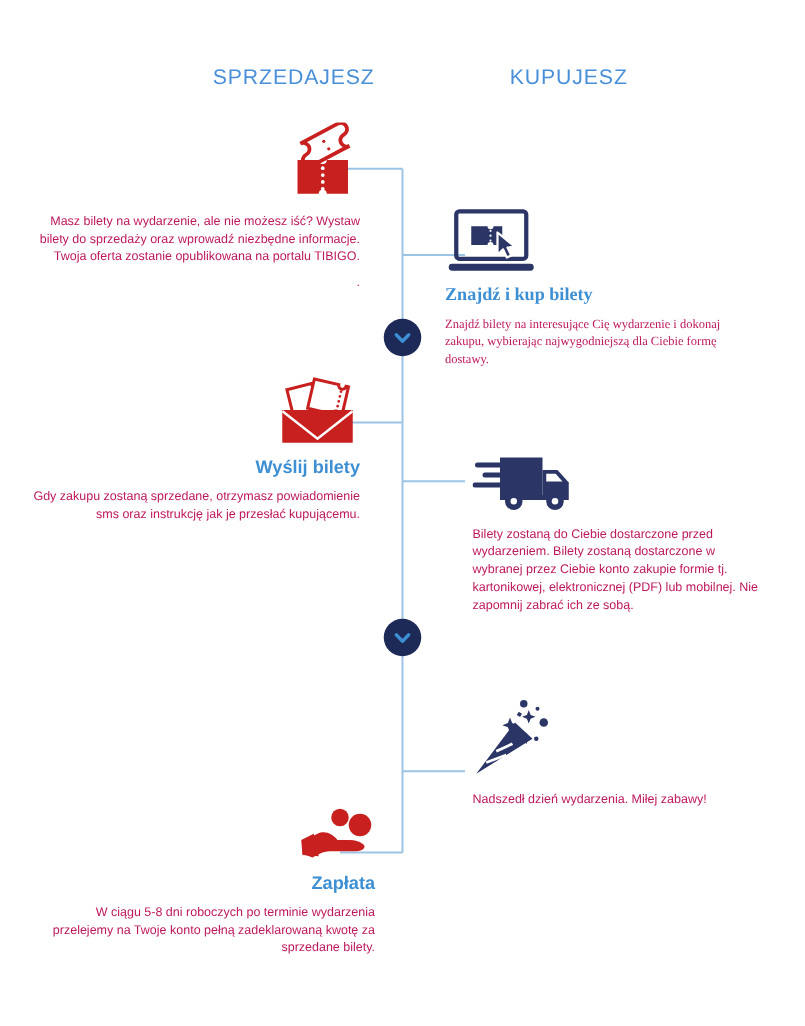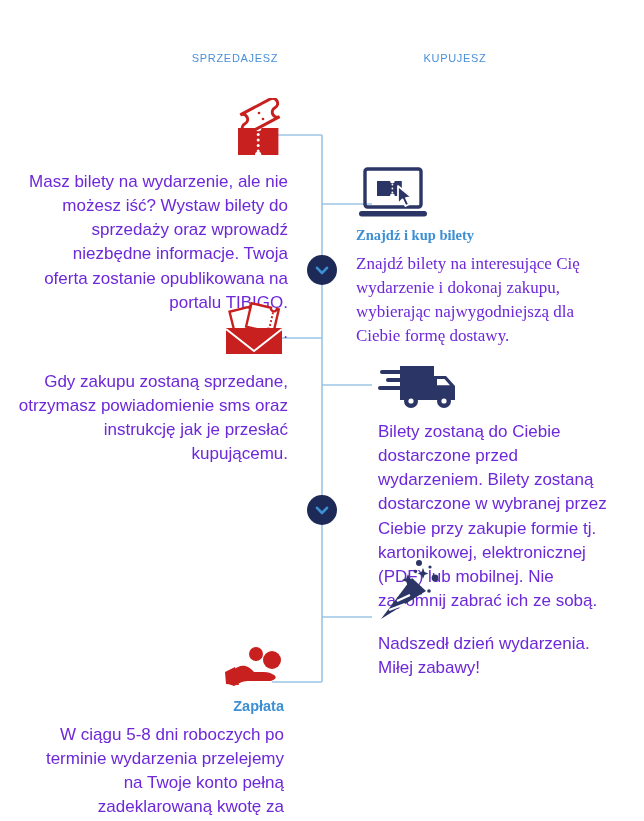--- a/index.html
+++ b/index.html
@@ -12,21 +12,21 @@
     height: 821px;
     position: relative;
     font-family: "Liberation Sans", sans-serif;
     color: #3d4a5c;
     overflow: hidden;
   }
 
   
   .col-header {
     position: absolute;
-    font-size: 11px;
+    font-size: 17px;
     letter-spacing: 0.7px;
     color: #4a90d9;
     font-weight: 400;
   }
   #header-sell  { left: 145px; top: 52px; width: 180px; text-align: center; }
   #header-buy   { left: 350px; top: 52px; width: 210px; text-align: center; }
 
   
   #connectors {
     position: absolute;
@@ -52,42 +52,42 @@
   .block .icon-wrap { display: block; }
   .block h3 {
     margin: 0;
     font-size: 14.5px;
     font-weight: 700;
     color: #3d8fd4;
     line-height: 1.35;
   }
   .block p {
     margin: 6px 0 0 0;
-    font-size: 17px;
+    font-size: 10px;
     line-height: 1.42;
-    color: #6d28d9;
+    color: #be185d;
   }
 
   .block.left  { text-align: right; }
   .block.left .icon-wrap { text-align: right; }
   .block.right { text-align: left; }
   .block.right .icon-wrap { text-align: left; }
 
   .stray-dot {
     margin: 6px 0 0 0;
     font-size: 12.2px;
     line-height: 1.1;
     color: #4a5568;
     text-align: right;
   }
 
   
   #block-sell      { left: 28px;  top: 98px;  width: 260px; }
   #block-send      { left: 18px;  top: 298px; width: 270px; }
-  #block-payment   { left: 24px;  top: 645px; width: 260px; }
+  #block-payment   { left: 40px;  top: 645px; width: 260px; }
 
   #block-find      { left: 356px; top: 166px; width: 232px; font-family: Liberation Serif, serif; }
   #block-delivery  { left: 378px; top: 362px; width: 232px; }
   #block-event     { left: 378px; top: 560px; width: 232px; }
 </style>
 </head>
 <body>
 
 <div id="header-sell" class="col-header">SPRZEDAJESZ</div>
 
@@ -173,20 +173,21 @@
             <circle cx="51" cy="25" r="1.1"></circle>
         </g>
       </g>
 
       <path d="M6,30 L34,30 L62,30 L62,56 L6,56 Z" fill="#c8201e"></path>
 
       <path d="M6,30 L34,52 L62,30 L62,56 L6,56 Z" fill="#c8201e"></path>
       <path d="M6,31 L34,53 L62,31" fill="none" stroke="#ffffff" stroke-width="2"></path>
     </svg>
   </div>
+  <h3>Wyślij bilety</h3>
   <p>Gdy zakupu zostaną sprzedane, otrzymasz powiadomienie sms oraz instrukcję jak je przesłać kupującemu.</p>
 </div>
 
 <div class="block left" id="block-payment">
   <div class="icon-wrap">
     <svg width="62" height="48" viewBox="0 0 62 48">
       <circle cx="34" cy="9" r="7" fill="#c8201e"></circle>
       <circle cx="50" cy="15" r="9" fill="#c8201e"></circle>
 
       <path d="M4,28 L16,22 C22,19 28,22 32,27 L42,27 C46,27 49,28 52,30
@@ -236,21 +237,21 @@
       <path d="M59,17 h7.5 l5.5,6.2 h-13 z" fill="#ffffff"></path>
 
       <rect x="22" y="34" width="55" height="4" fill="#2b3566"></rect>
 
       <circle cx="33" cy="39" r="7" fill="#2b3566"></circle>
       <circle cx="33" cy="39" r="2.6" fill="#ffffff"></circle>
       <circle cx="66" cy="39" r="7" fill="#2b3566"></circle>
       <circle cx="66" cy="39" r="2.6" fill="#ffffff"></circle>
     </svg>
   </div>
-  <p>Bilety zostaną do Ciebie dostarczone przed wydarzeniem. Bilety zostaną dostarczone w wybranej przez Ciebie przy zakupie formie tj. kartonikowej, elektronicznej (PDF) lub mobilnej. Nie zapomnij zabrać ich ze sobą.</p>
+  <p>Bilety zostaną do Ciebie dostarczone przed wydarzeniem. Bilety zostaną dostarczone w wybranej przez Ciebie konto zakupie formie tj. kartonikowej, elektronicznej (PDF) lub mobilnej. Nie zapomnij zabrać ich ze sobą.</p>
 </div>
 
 <div class="block right" id="block-event">
   <div class="icon-wrap">
     <svg width="68" height="62" viewBox="0 0 68 62">
 
       <path d="M3,59 L34,18 L48,31 Z" fill="#2b3566"></path>
       <g stroke="#ffffff" stroke-width="2.2" fill="none">
         <path d="M11,50 L27,44"></path>
         <path d="M19,41 L32,35"></path>

